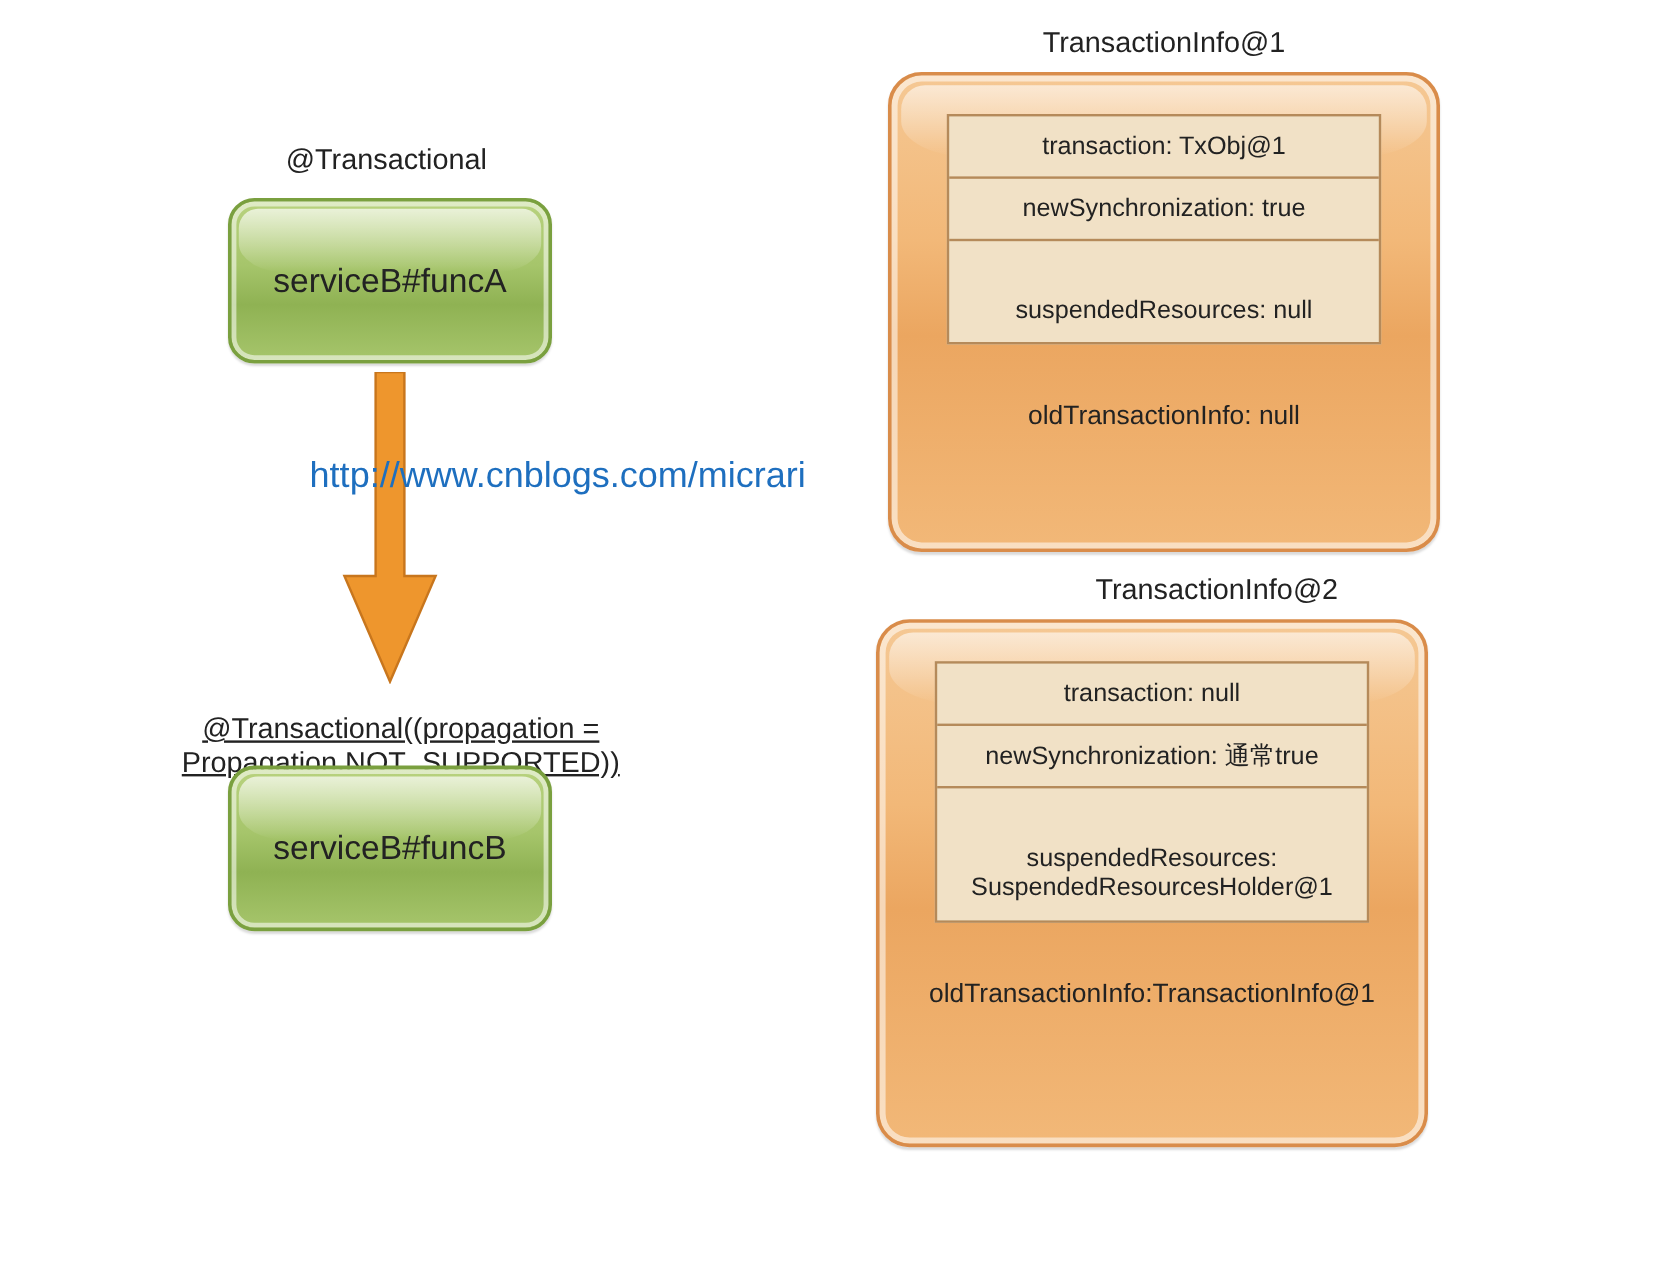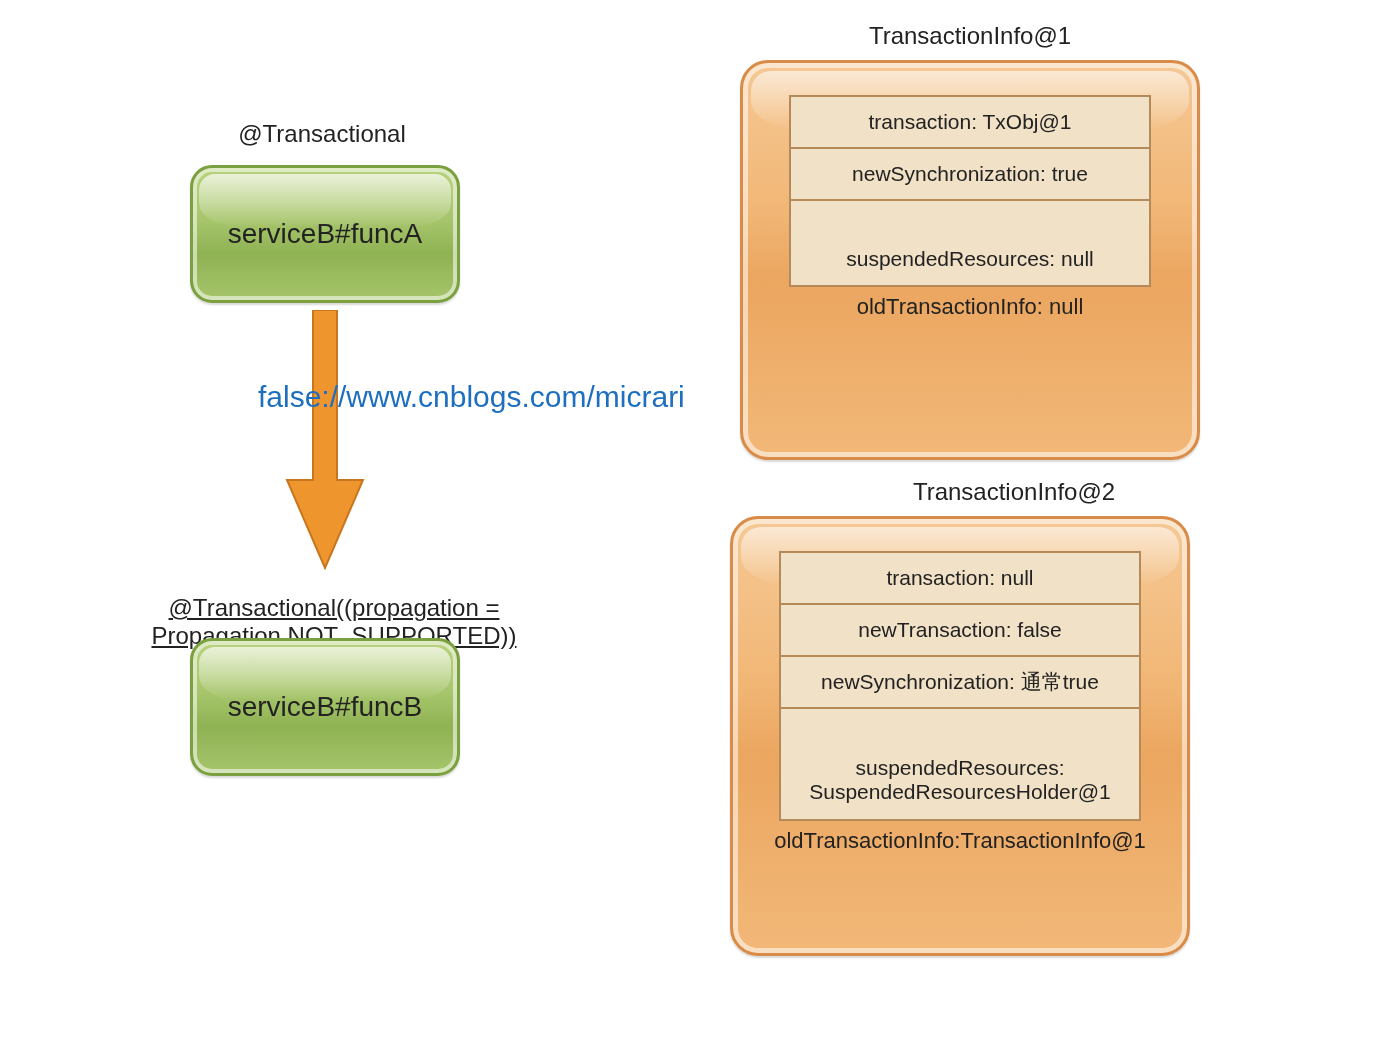--- a/index.html
+++ b/index.html
@@ -50,20 +50,21 @@
   .orange-panel {
     position: absolute;
     border-radius: 28px;
     background: linear-gradient(to bottom, #f5c894 0%, #f2b878 35%, #eba660 55%, #f2b878 100%);
     border: 3px solid #d98c4a;
     box-shadow: inset 0 0 0 5px rgba(255,255,255,0.55), 0 2px 2px rgba(0,0,0,0.15);
     box-sizing: border-box;
     padding: 18px 24px 14px 24px;
     display: flex;
     flex-direction: column;
+    gap: 24px;
   }
   .orange-panel::after{
     content:"";
     position:absolute;
     top:8px; left:8px; right:8px;
     height:60px;
     border-radius:20px 20px 60px 60px/20px 20px 30px 30px;
     background:linear-gradient(to bottom, rgba(255,255,255,0.6), rgba(255,255,255,0));
     pointer-events:none;
   }
@@ -82,21 +83,21 @@
     align-items: center;
     justify-content: center;
     font-size: 21px;
     color: #222;
     text-align: center;
     padding: 8px 6px;
     box-sizing: border-box;
   }
   .inner-row:last-child { border-bottom: none; margin-top: 32px; }
   .footer-text {
-    margin-top: 7px;
+    margin-top: 22px;
     text-align: center;
     font-size: 22px;
     color: #222;
     position: relative;
     z-index: 2;
   }
   .arrow-wrap {
     position: absolute;
   }
   .arrow-wrap svg { display:block; }
@@ -109,21 +110,21 @@
 <div class="green-box" style="left:190px; top:165px;">
   <span>serviceB#funcA</span>
 </div>
 
 <div class="arrow-wrap" style="left:285px; top:310px;">
   <svg width="80" height="260" viewBox="0 0 80 260">
     <path d="M28 0 L52 0 L52 170 L78 170 L40 258 L2 170 L28 170 Z" fill="#ee962d" stroke="#c8761d" stroke-width="2"></path>
   </svg>
 </div>
 
-<div class="watermark" style="left:258px; top:380px;">false://www.cnblogs.com/micrari</div>
+<div class="watermark" style="left:258px; top:380px;">http://www.cnblogs.com/micrari</div>
 
 <div class="label" style="left:14px; top:594px; width:640px;text-decoration:underline;">@Transactional((propagation = Propagation.NOT_SUPPORTED))</div>
 
 <div class="green-box" style="left:190px; top:638px;">
   <span>serviceB#funcB</span>
 </div>
 
 <div class="label" style="left:740px; top:22px; width:460px;">TransactionInfo@1</div>
 
 <div class="orange-panel" style="left:740px; top:60px; width:460px; height:400px;">
@@ -133,18 +134,17 @@
     <div class="inner-row">suspendedResources: null</div>
   </div>
   <div class="footer-text">oldTransactionInfo: null</div>
 </div>
 
 <div class="label" style="left:784px; top:478px; width:460px;text-align:center;">TransactionInfo@2</div>
 
 <div class="orange-panel" style="left:730px; top:516px; width:460px; height:440px;">
   <div class="inner-table">
     <div class="inner-row">transaction: null</div>
-    <div class="inner-row">newTransaction: false</div>
     <div class="inner-row">newSynchronization: 通常true</div>
     <div class="inner-row" style="min-height:78px;">suspendedResources: SuspendedResourcesHolder@1</div>
   </div>
   <div class="footer-text">oldTransactionInfo:TransactionInfo@1</div>
 </div>
 
 </body></html>

